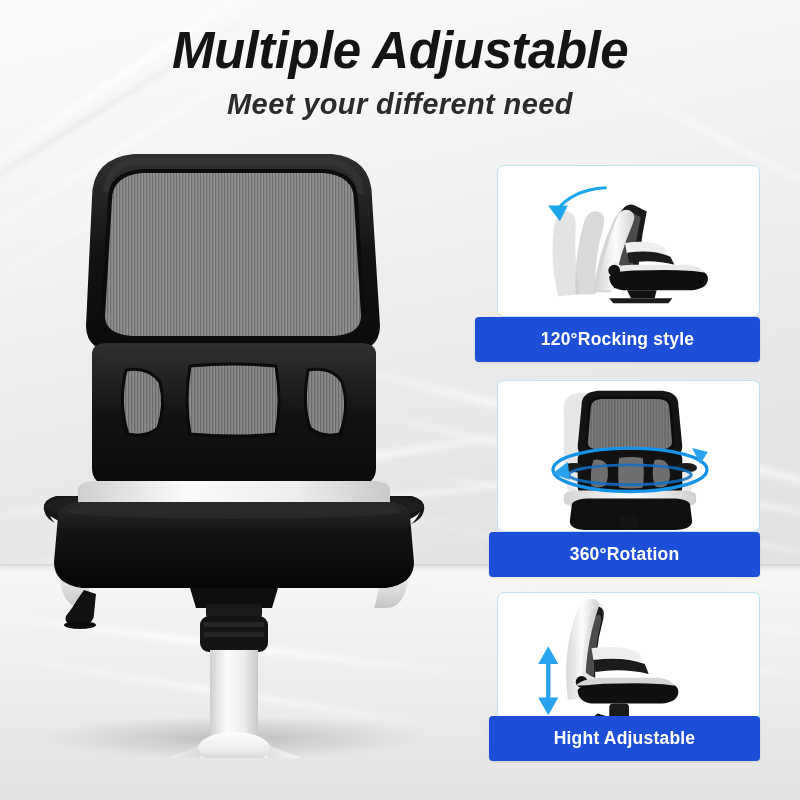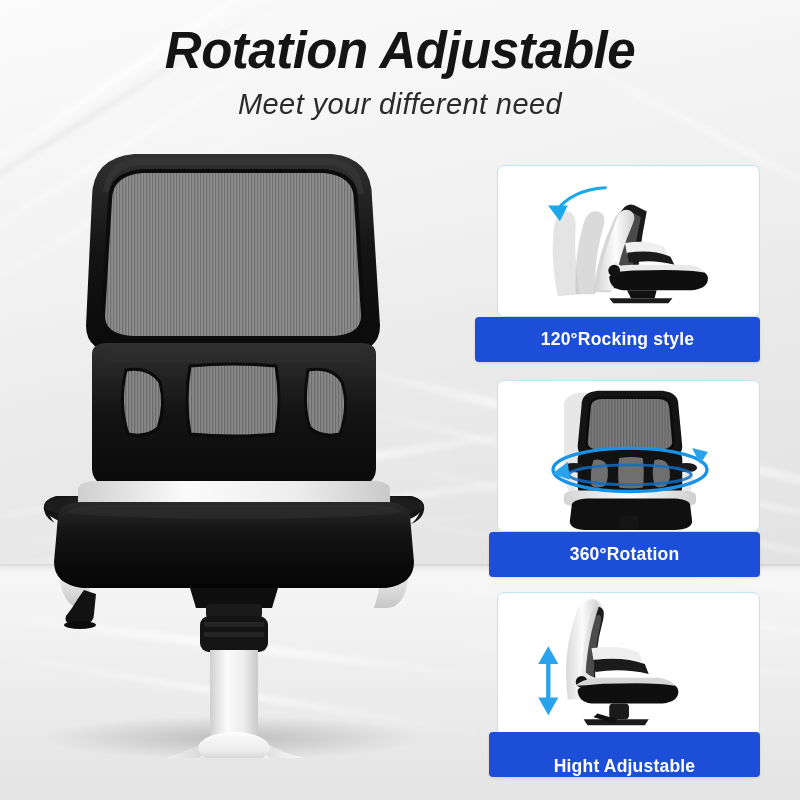--- a/index.html
+++ b/index.html
@@ -44,41 +44,41 @@
   .sw15{left:520px;top:140px;width:420px;height:6px;transform:rotate(28deg);opacity:.5;}
 
   
   .title{
     position:absolute;left:0;top:24px;width:800px;text-align:center;
     font-size:51px;font-weight:bold;font-style:italic;color:#141414;
     letter-spacing:-0.5px;line-height:1.05;white-space:nowrap;
   }
   .subtitle{
     position:absolute;left:0;top:88px;width:800px;text-align:center;
-    font-size:29px;font-style:italic;font-weight:400;color:#2b2b2b;
+    font-size:29px;font-style:italic;font-weight:700;color:#2b2b2b;
     letter-spacing:.4px;white-space:nowrap;
   }
 
   
   .panel{position:absolute;left:497px;width:263px;}
   .panel .card{
     position:relative;width:263px;height:152px;
     background:#ffffff;border:1.4px solid #bfe4ef;border-radius:7px;
     box-sizing:border-box;overflow:hidden;
   }
   .panel .banner{
     position:absolute;left:-22px;width:285px;height:45px;
     background:#1d4ed8;border-radius:4px;
     display:flex;align-items:center;justify-content:center;
     color:#ffffff;font-size:17.5px;font-weight:bold;letter-spacing:.2px;
     box-shadow:0 1px 3px rgba(0,0,0,.10);white-space:nowrap;
   }
   #panel1{top:165px;} #panel1 .banner{top:152px;}
   #panel2{top:380px;} #panel2 .banner{top:152px;left:-8px;width:271px;align-items:center;}
-  #panel3{top:592px;} #panel3 .banner{top:140px;left:-8px;width:271px;align-items:flex-end;}
+  #panel3{top:592px;} #panel3 .banner{top:124px;left:-8px;width:271px;}
 
   
   .mini{position:absolute;left:0;top:0;width:100%;height:100%;}
 
   
   #mainchair{position:absolute;left:14px;top:138px;width:440px;height:620px;}
 </style>
 </head>
 <body>
 
@@ -100,21 +100,21 @@
     <div class="streak sw6"></div>
     <div class="streak sw7"></div>
     <div class="streak sw8"></div>
     <div class="streak sw9"></div>
     <div class="streak sw10"></div>
     <div class="streak sw11"></div>
     <div class="streak sw12"></div>
     <div class="streak sw13"></div>
   </div>
 
-  <div class="title">Rotation Adjustable</div>
+  <div class="title">Multiple Adjustable</div>
   <div class="subtitle">Meet your different need</div>
 
   <svg id="mainchair" viewBox="0 0 440 620">
     <defs>
       <pattern id="meshP" width="3" height="3" patternUnits="userSpaceOnUse">
         <rect width="3" height="3" fill="#8f8f8f"></rect>
         <rect width="1.3" height="3" fill="#707070"></rect>
       </pattern>
       <pattern id="meshP2" width="3" height="3" patternUnits="userSpaceOnUse">
         <rect width="3" height="3" fill="#8a8a8a"></rect>

